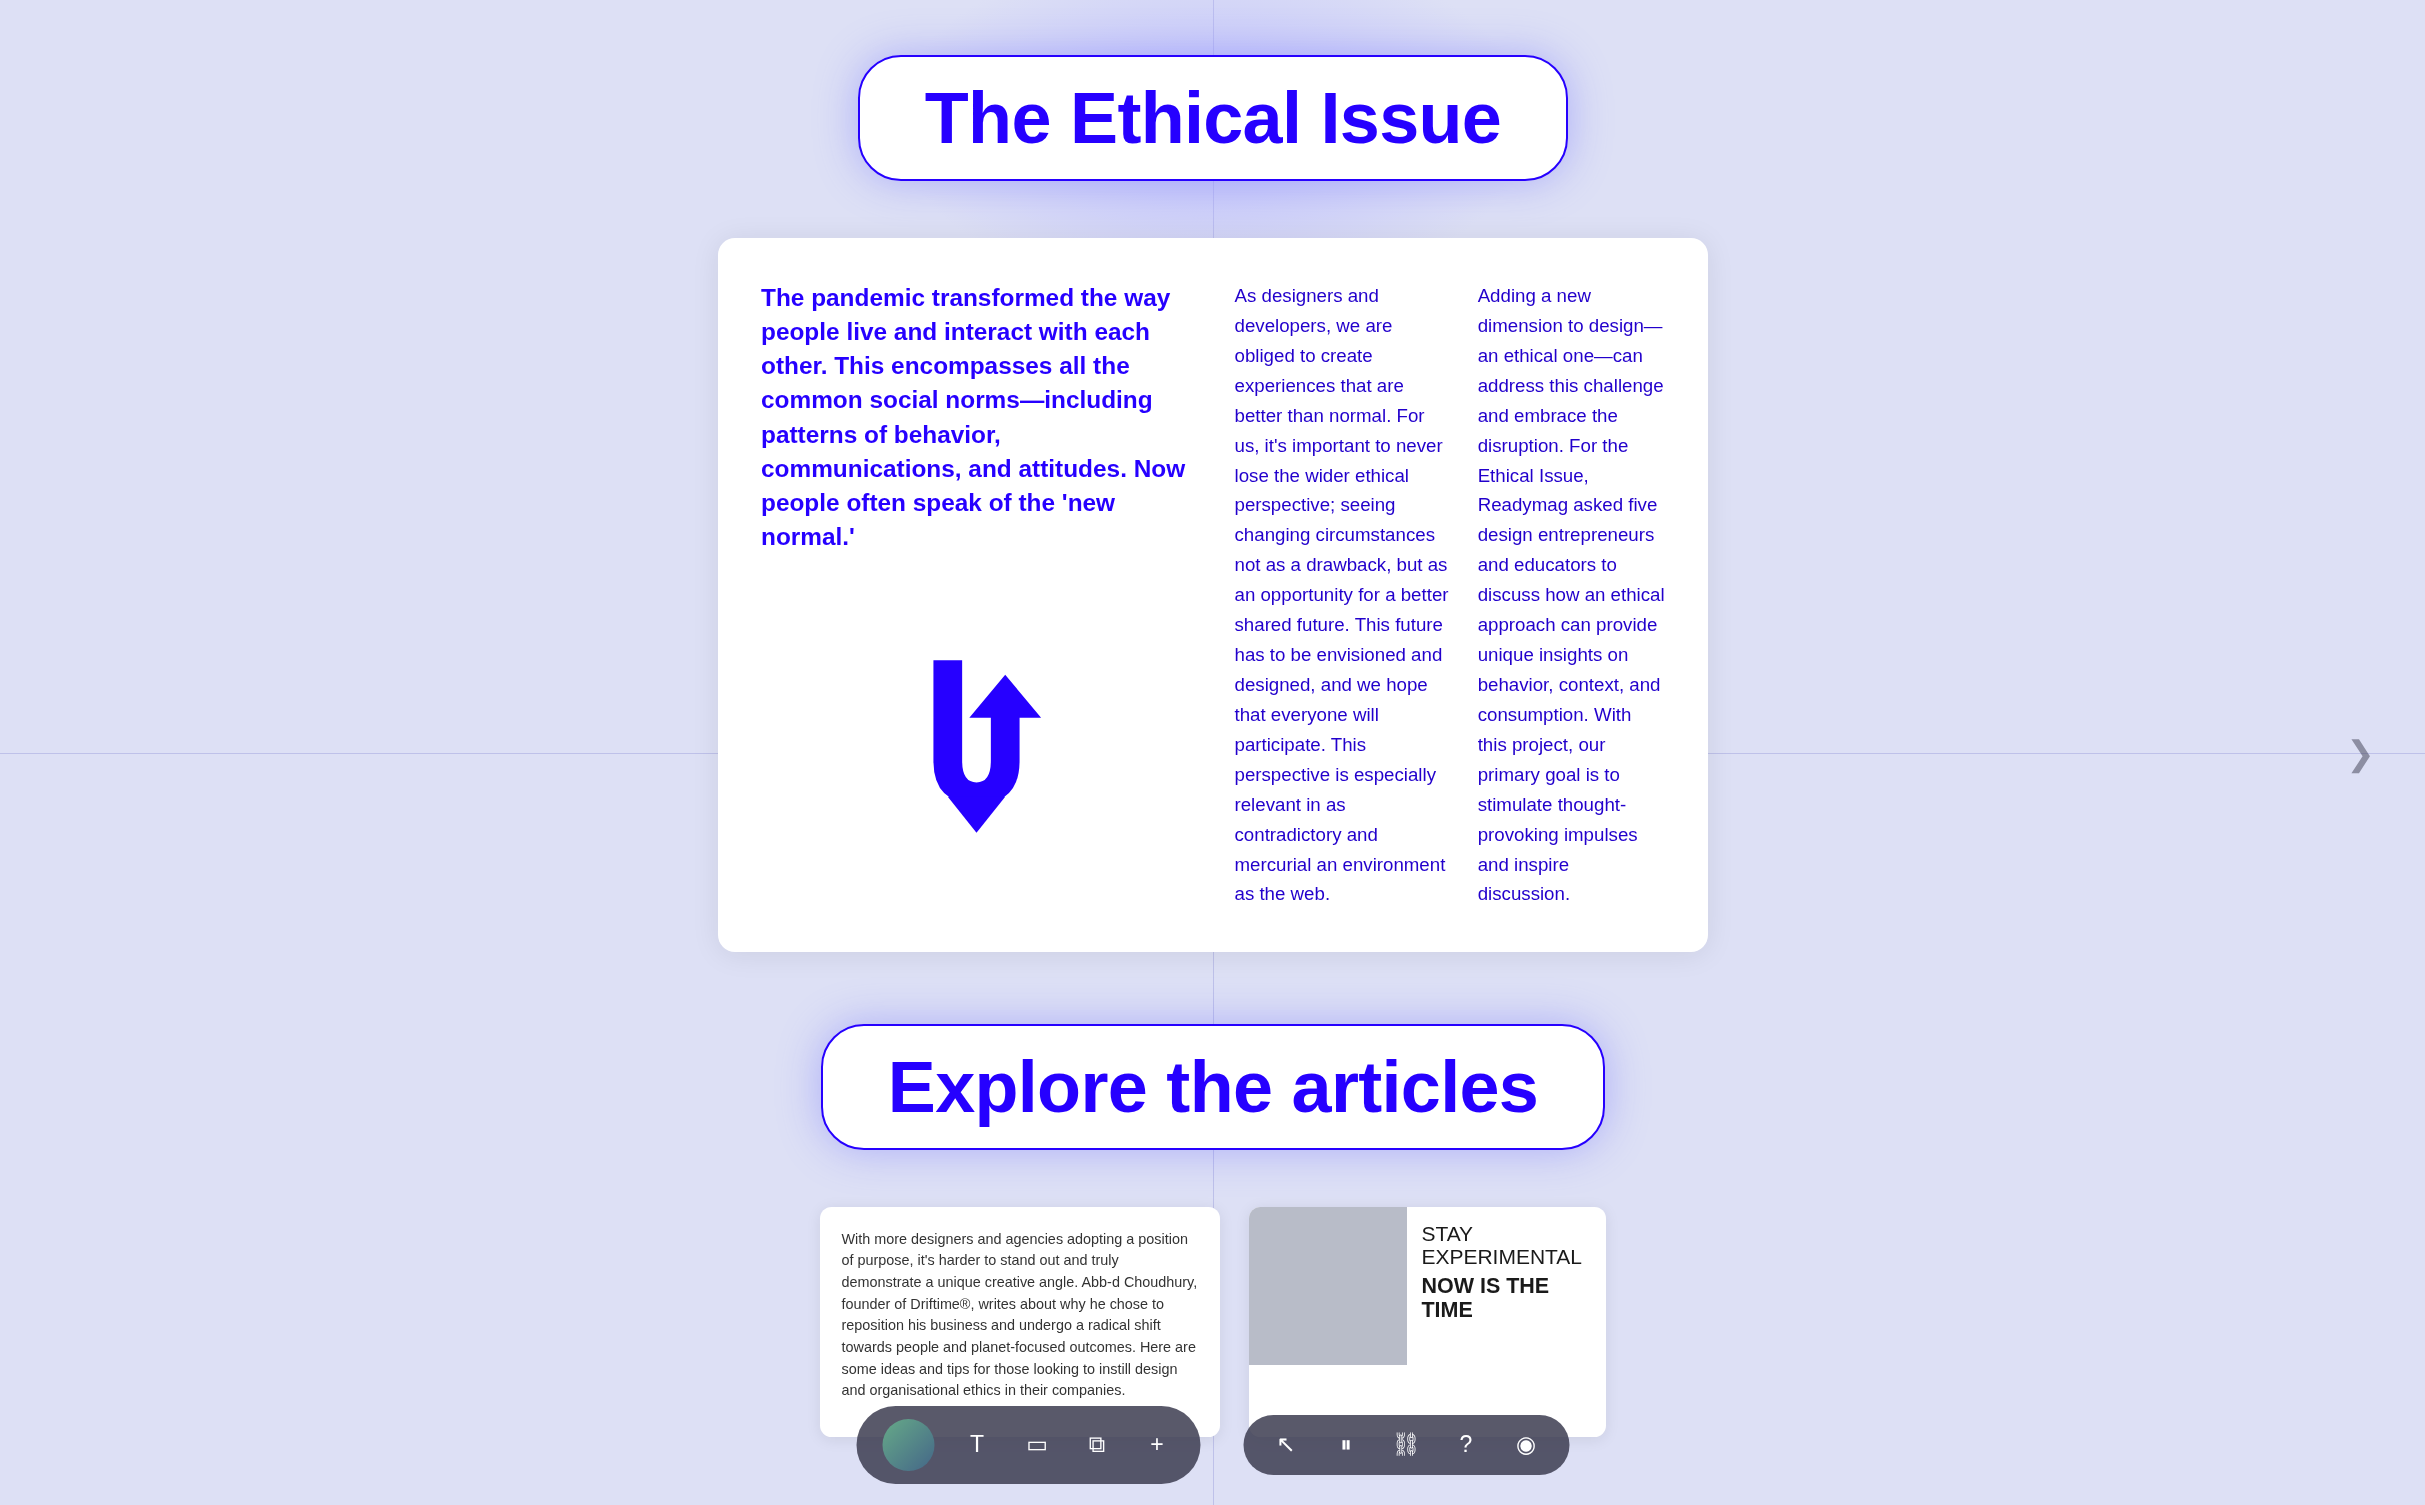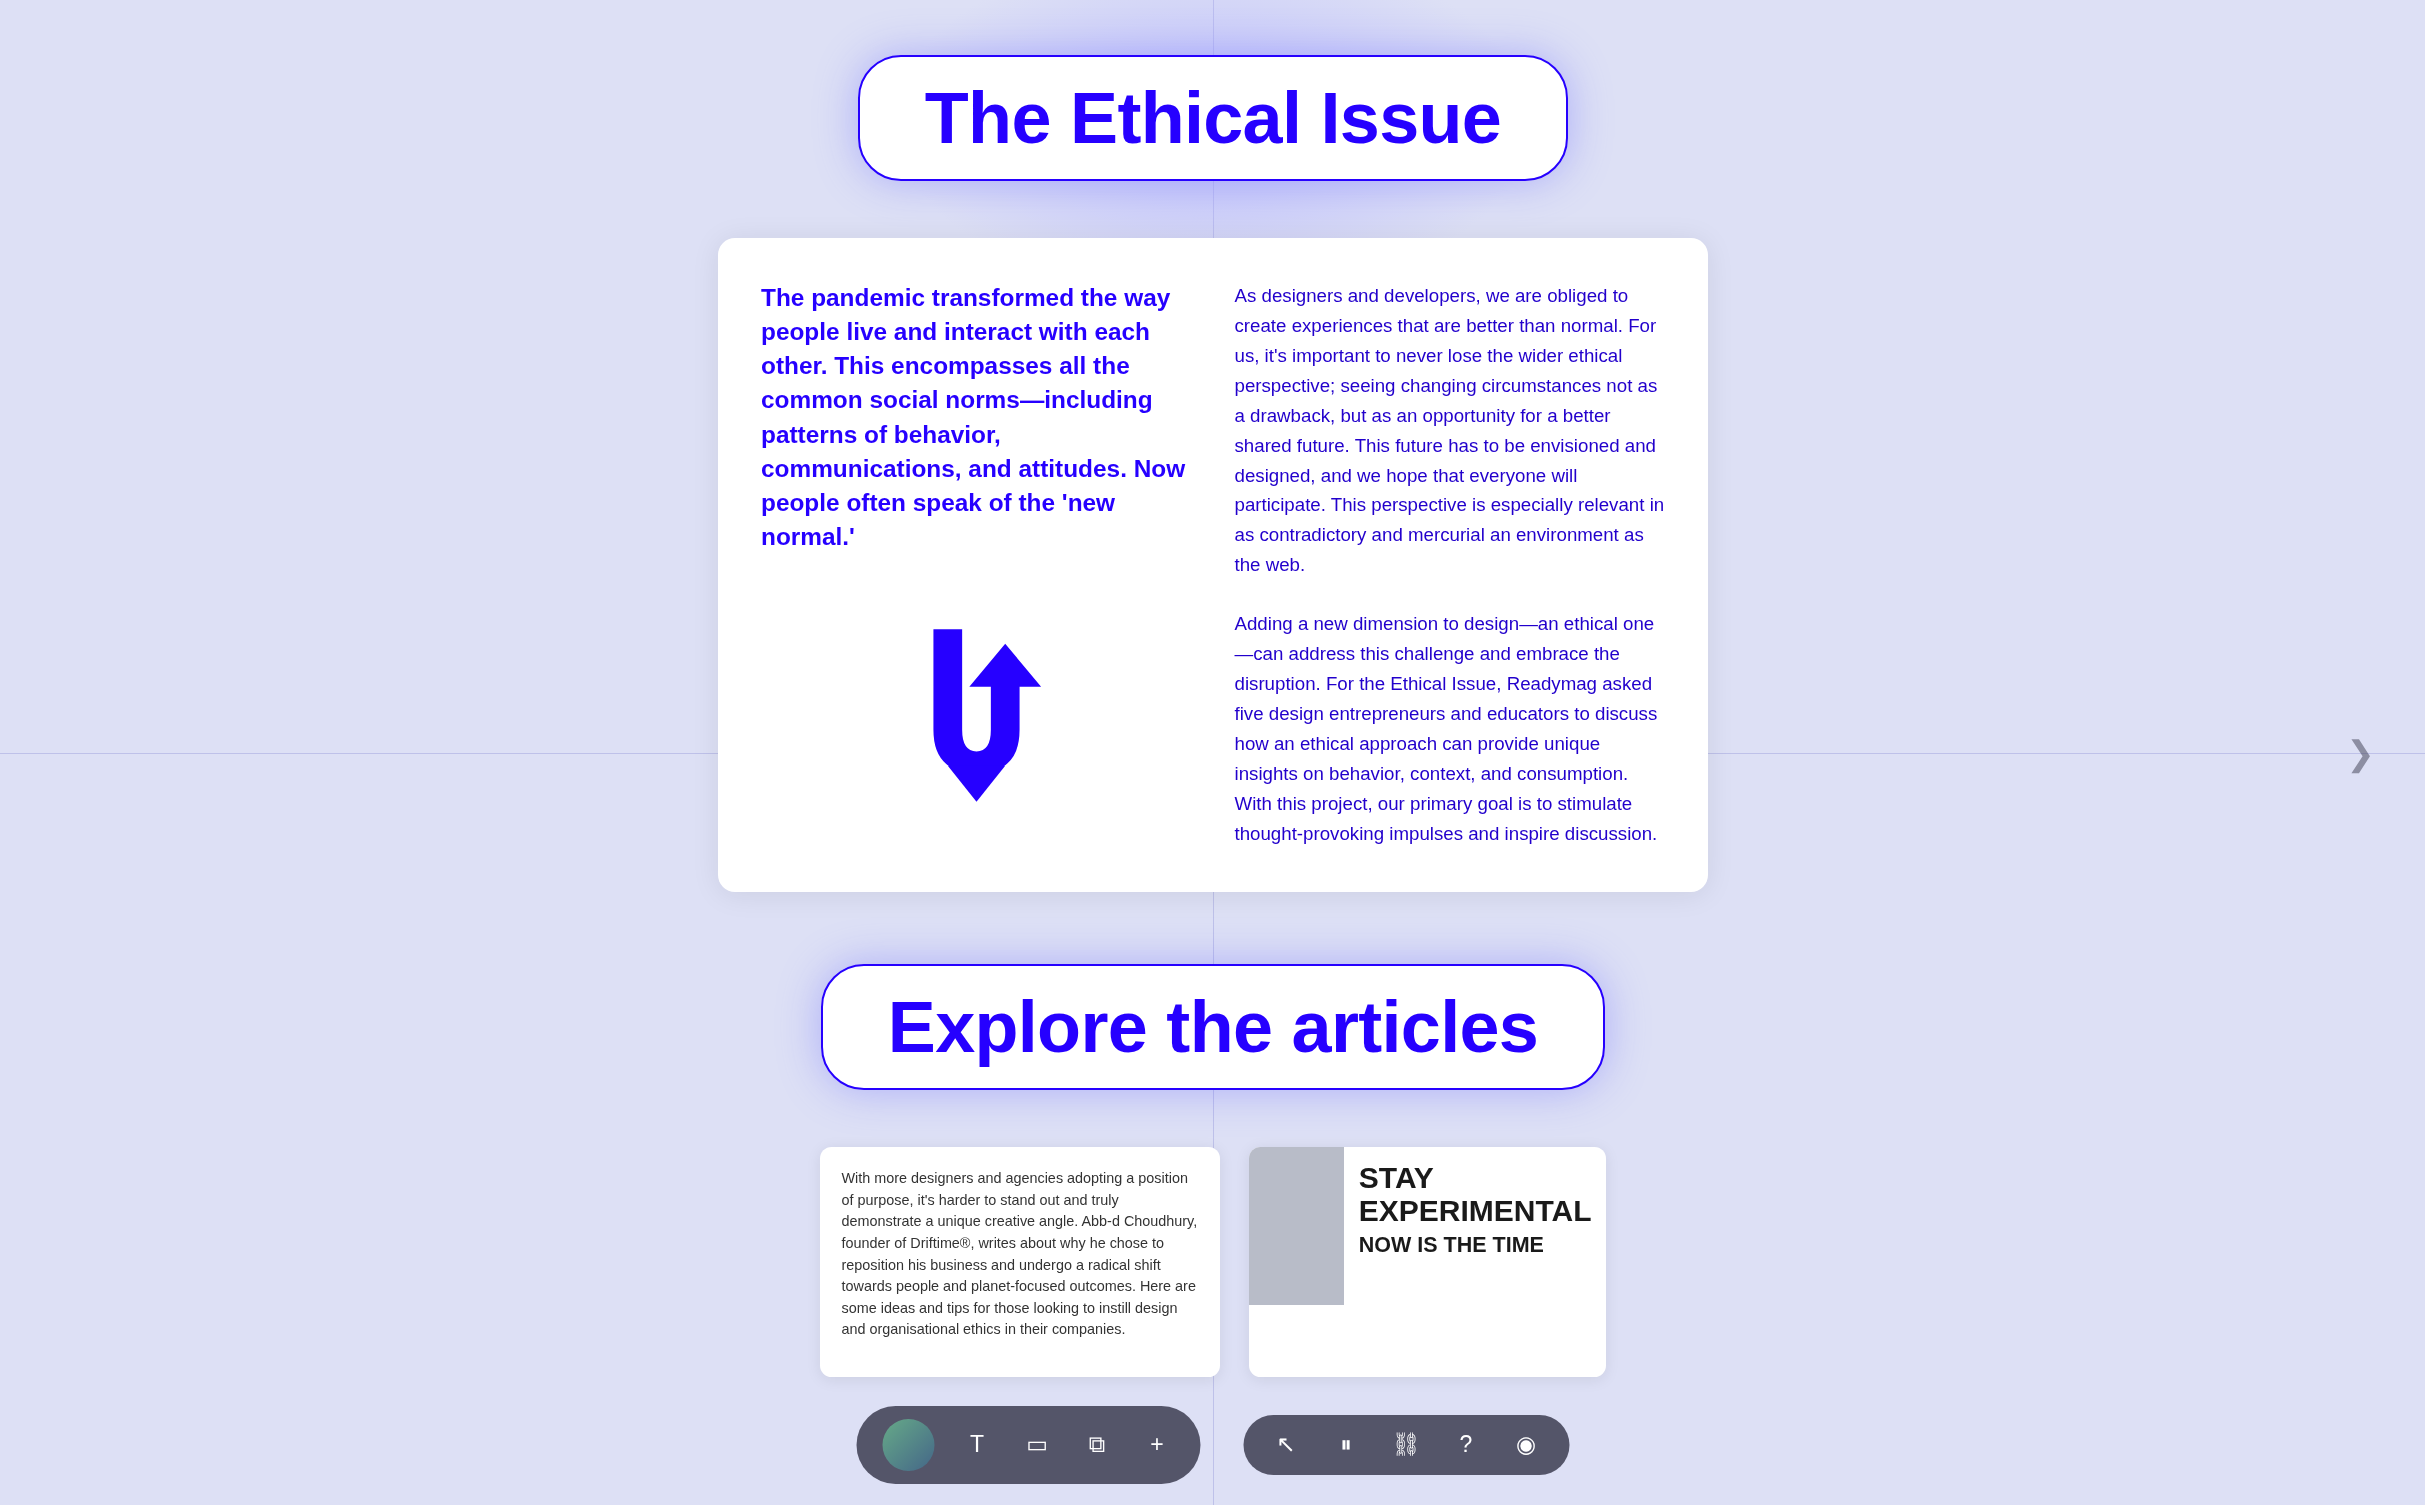--- a/index.html
+++ b/index.html
@@ -121,21 +121,21 @@
 
     
     .arrow-svg {
       width: 201px;
       height: 201px;
     }
 
     .card-right {
       flex: 1;
       display: flex;
-      flex-direction: column;
+      flex-direction: row;
       gap: 29px;
     }
 
     .card-right p {
       font-size: 18.7px;
       color: #2200cc;
       line-height: 1.6;
     }
 
     
@@ -191,22 +191,22 @@
       width: 158px;
       min-height: 158px;
     }
 
     .article-text-block {
       flex: 1;
       padding: 14.4px;
     }
 
     .article-text-block .stay-exp {
-      font-size: 30px;
-      font-weight: 700;
+      font-size: 21px;
+      font-weight: 400;
       color: #1a1a1a;
       line-height: 1.1;
       margin-bottom: 7.2px;
     }
 
     .article-text-block .now-time {
       font-size: 21.5px;
       font-weight: 900;
       color: #1a1a1a;
       line-height: 1.1;

